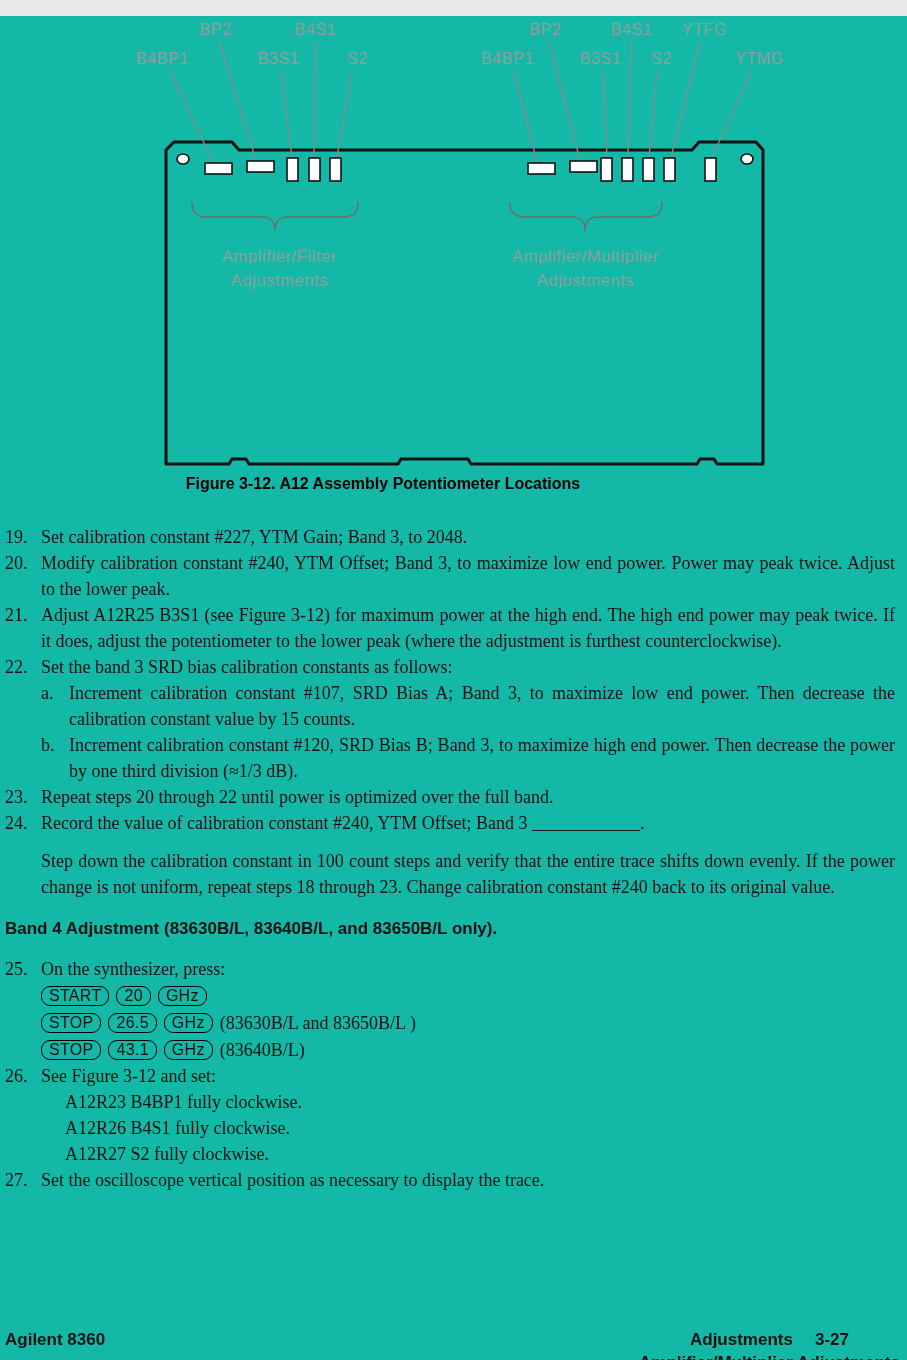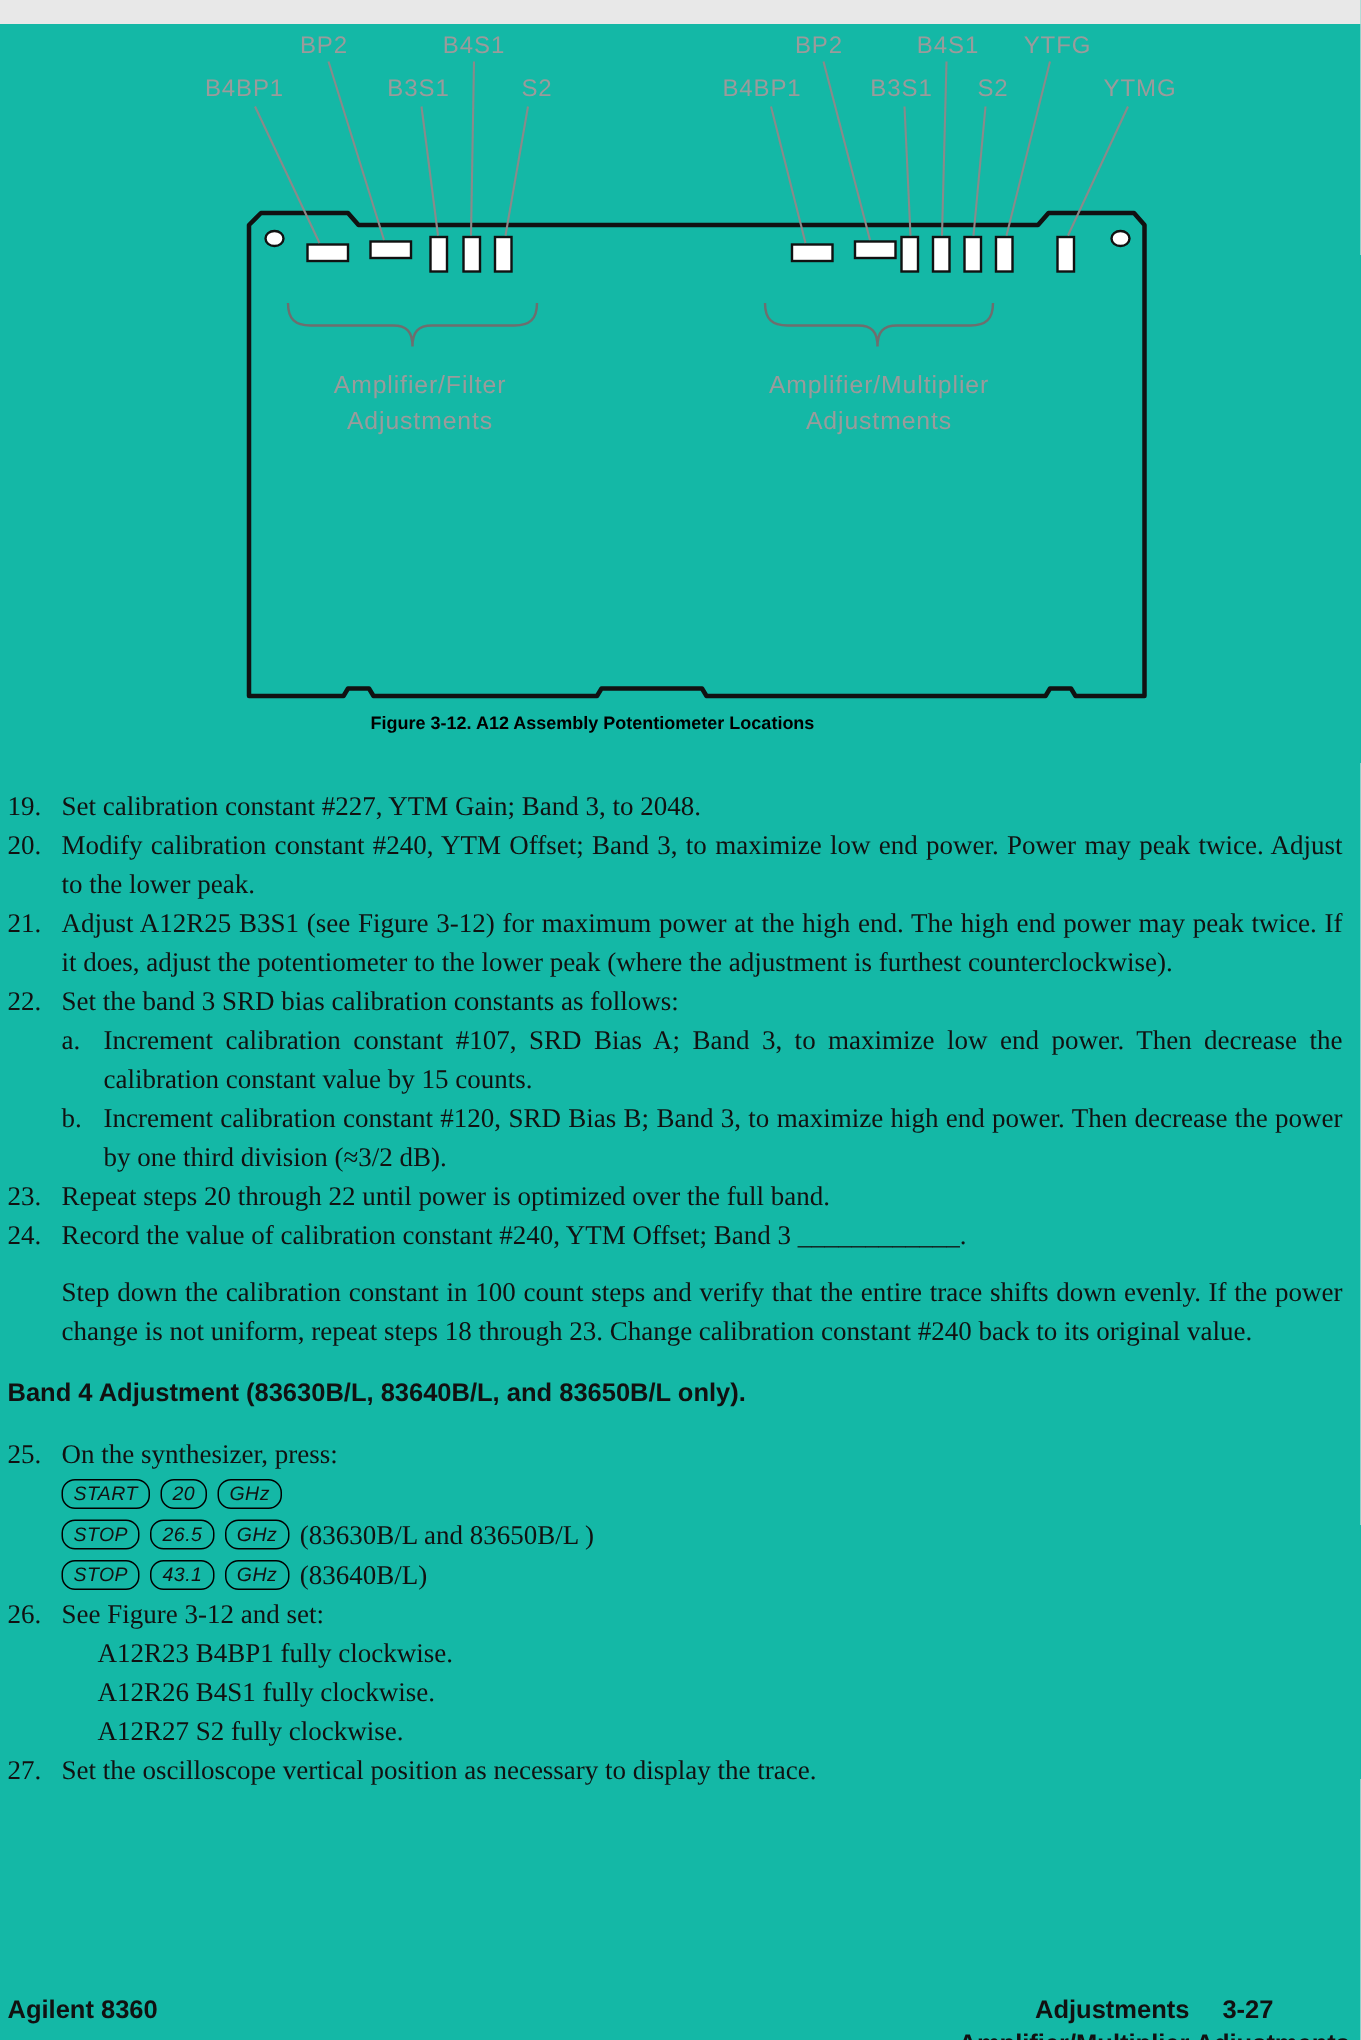--- a/index.html
+++ b/index.html
@@ -4,23 +4,23 @@
 <style>
   html,body { margin:0; padding:0; background:#e8e8e8; }
   .page {
     position:relative; width:907px; height:1360px; margin:16px auto;
     background:#14b8a6; color:#111;
     font-family:"Liberation Serif","DejaVu Serif",serif;
     overflow:hidden;
   }
   .figure-svg { position:absolute; top:0; left:0; }
   .caption {
-    position:absolute; top:459px; left:12px; width:766px; text-align:center;
-    font-family:"Liberation Sans","DejaVu Sans",sans-serif;
-    font-weight:bold; font-size:12px; color:#000;
+    position:absolute; top:459px; left:0; width:766px; text-align:center;
+    font-family:"Liberation Sans","DejaVu Sans",sans-serif;
+    font-weight:bold; font-size:16px; color:#000;
   }
   .content {
     position:absolute; top:508px; left:5px; width:890px;
     font-size:18px; line-height:26px;
   }
   .step { display:flex; }
   .num  { width:36px; flex:none; }
   .stext{ flex:1; text-align:justify; }
   .sub  { display:flex; }
   .snum { width:28px; flex:none; }
@@ -29,21 +29,21 @@
   .heading {
     margin:18px 0 16px 0;
     font-family:"Liberation Sans","DejaVu Sans",sans-serif;
     font-weight:bold; font-size:17px; line-height:22px;
   }
   .keyrow { height:27px; display:flex; align-items:center; }
   .key {
     display:inline-block; border:1.6px solid #000; border-radius:9px;
     padding:0 7px; margin-right:7px;
     font-family:"Liberation Sans","DejaVu Sans",sans-serif;
-    font-size:13px; line-height:18px; letter-spacing:0.3px;font-style:italic;
+    font-size:16px; line-height:18px; letter-spacing:0.3px;
   }
   .keysuffix { font-size:18px; }
   .subline { margin-left:24px; }
   .footer {
     position:absolute; top:1312px; left:5px; width:895px;
     display:flex; justify-content:space-between;
     font-family:"Liberation Sans","DejaVu Sans",sans-serif;
     font-weight:bold; font-size:17px; line-height:23px;gap:16px;
   }
   .footer-right { text-align:center; }
@@ -150,21 +150,21 @@
     <div class="step">
       <span class="num">22.</span>
       <div class="stext">
         <div>Set the band 3 SRD bias calibration constants as follows:</div>
         <div class="sub">
           <span class="snum">a.</span>
           <div class="subtext">Increment calibration constant #107, SRD Bias A; Band 3, to maximize low end power. Then decrease the calibration constant value by 15 counts.</div>
         </div>
         <div class="sub">
           <span class="snum">b.</span>
-          <div class="subtext">Increment calibration constant #120, SRD Bias B; Band 3, to maximize high end power. Then decrease the power by one third division (≈3/2 dB).</div>
+          <div class="subtext">Increment calibration constant #120, SRD Bias B; Band 3, to maximize high end power. Then decrease the power by one third division (≈1/3 dB).</div>
         </div>
       </div>
     </div>
 
     <div class="step">
       <span class="num">23.</span>
       <div class="stext">Repeat steps 20 through 22 until power is optimized over the full band.</div>
     </div>
 
     <div class="step">

